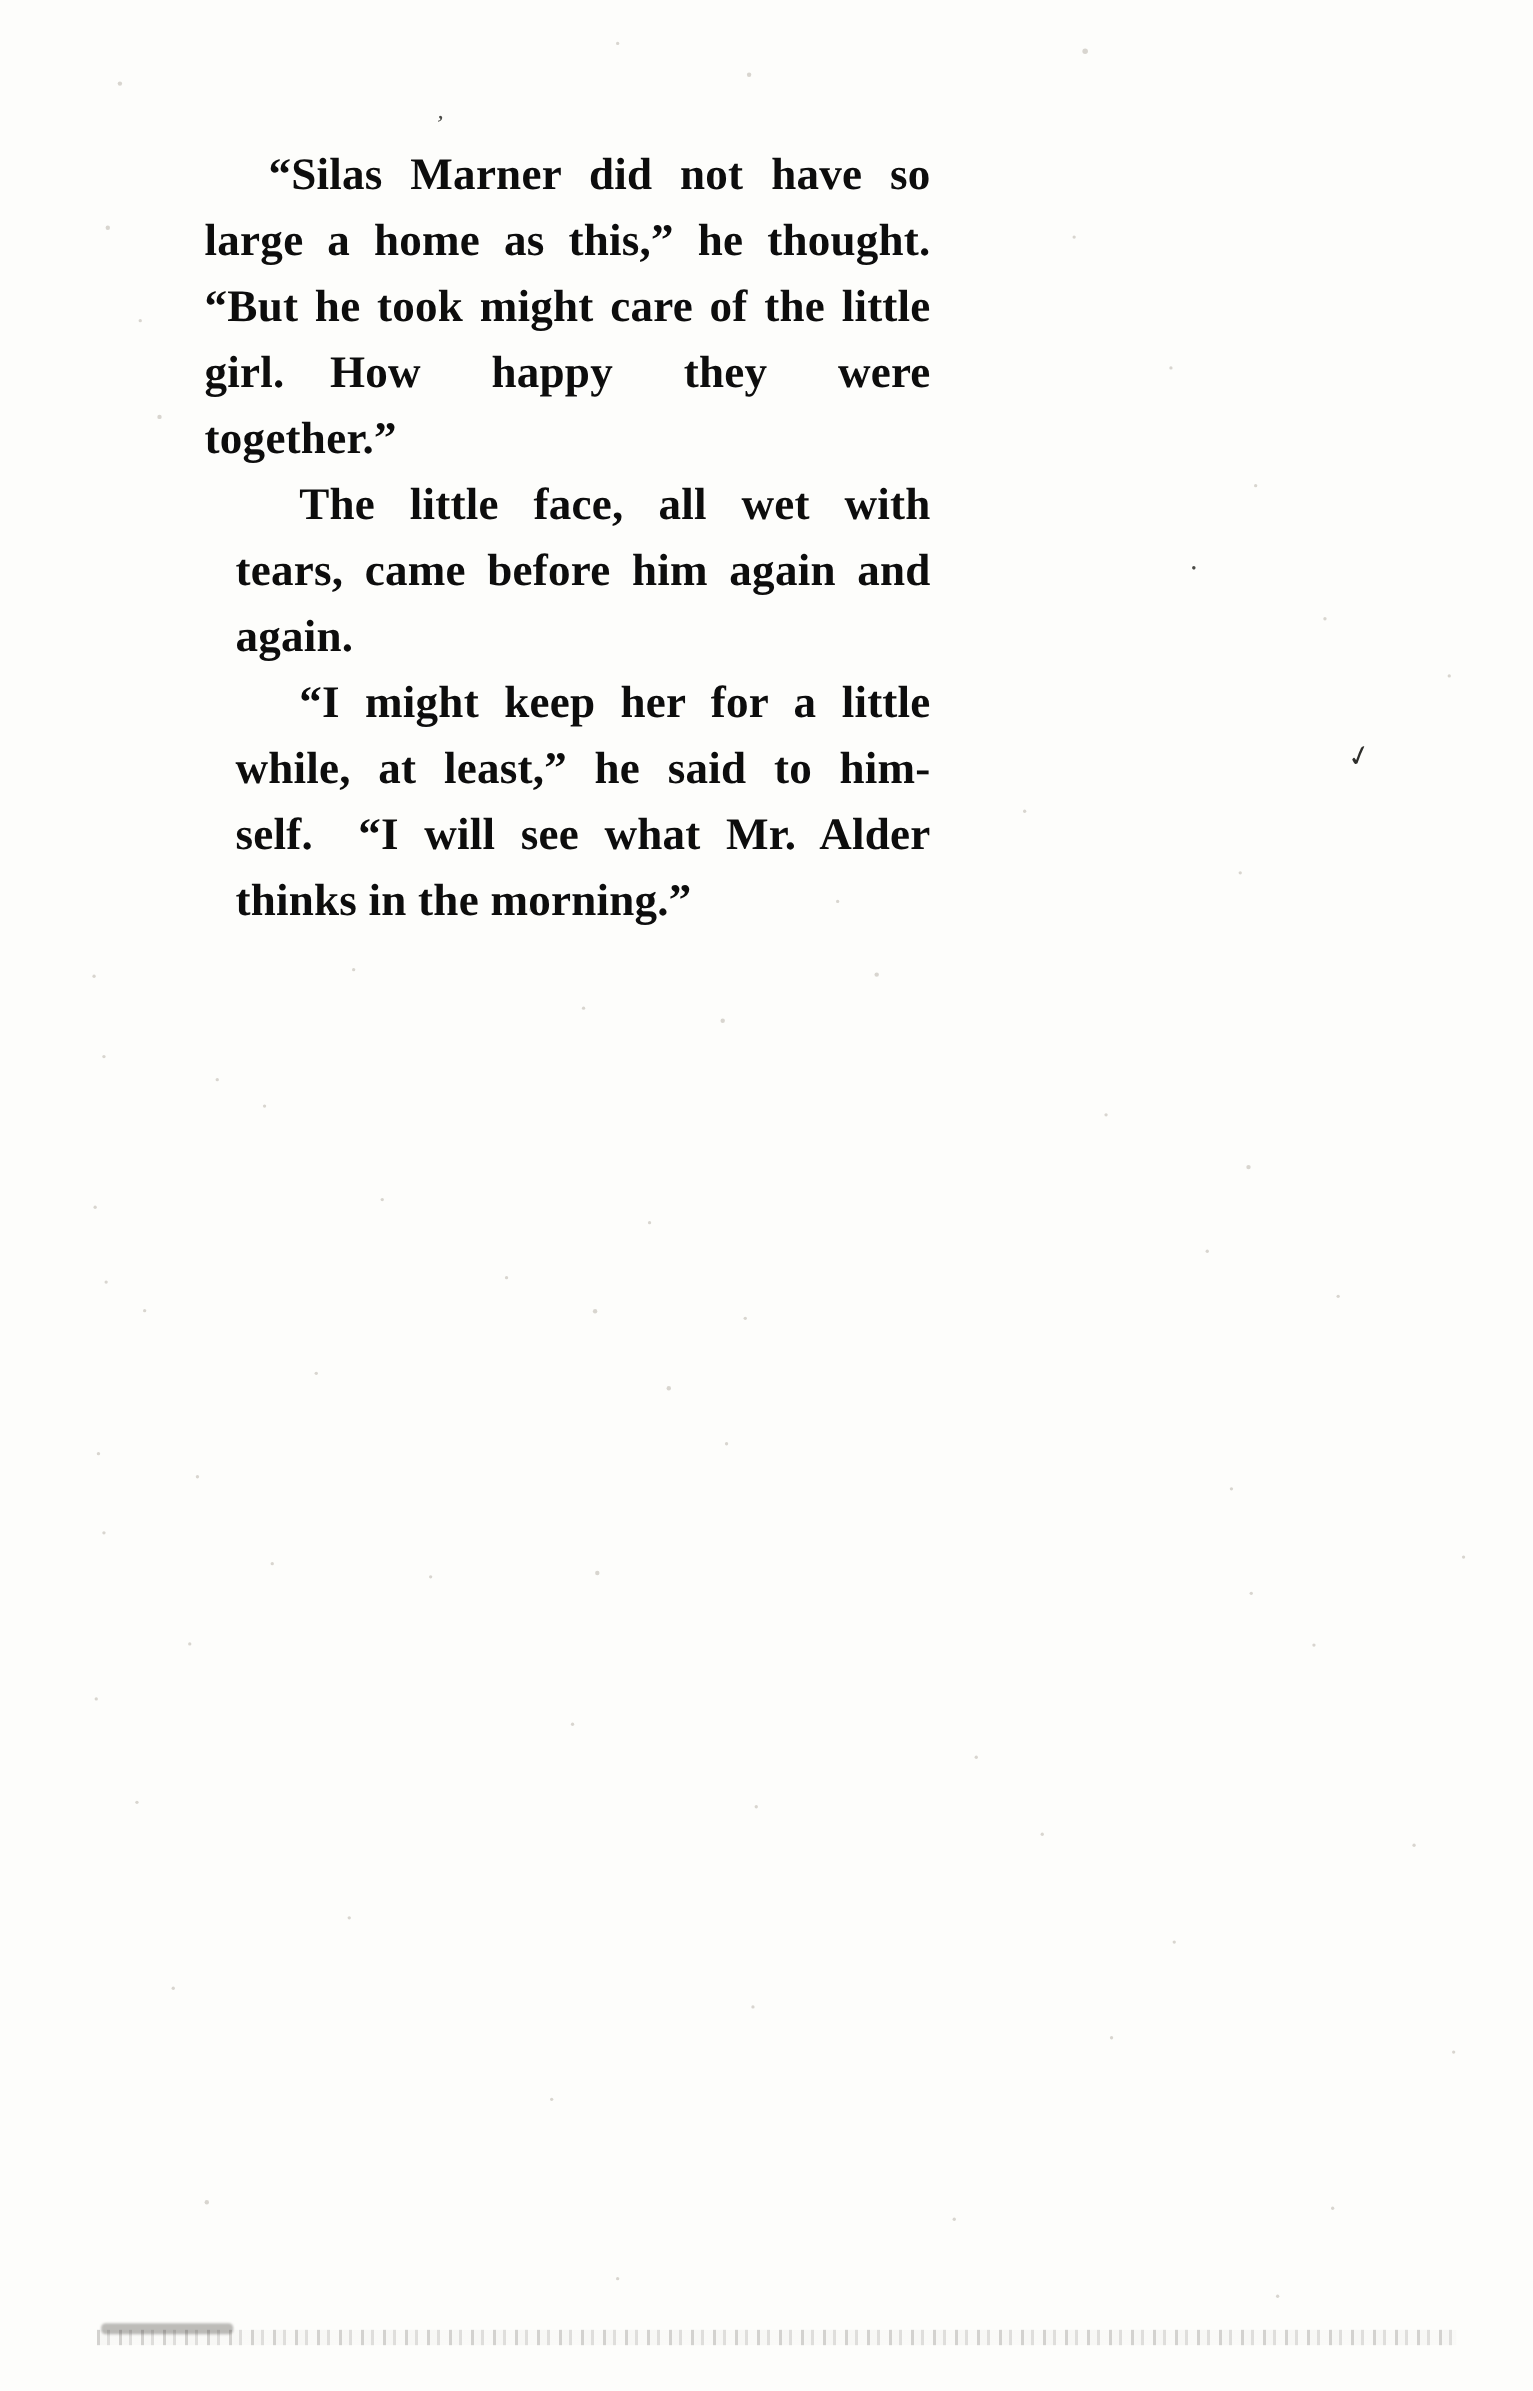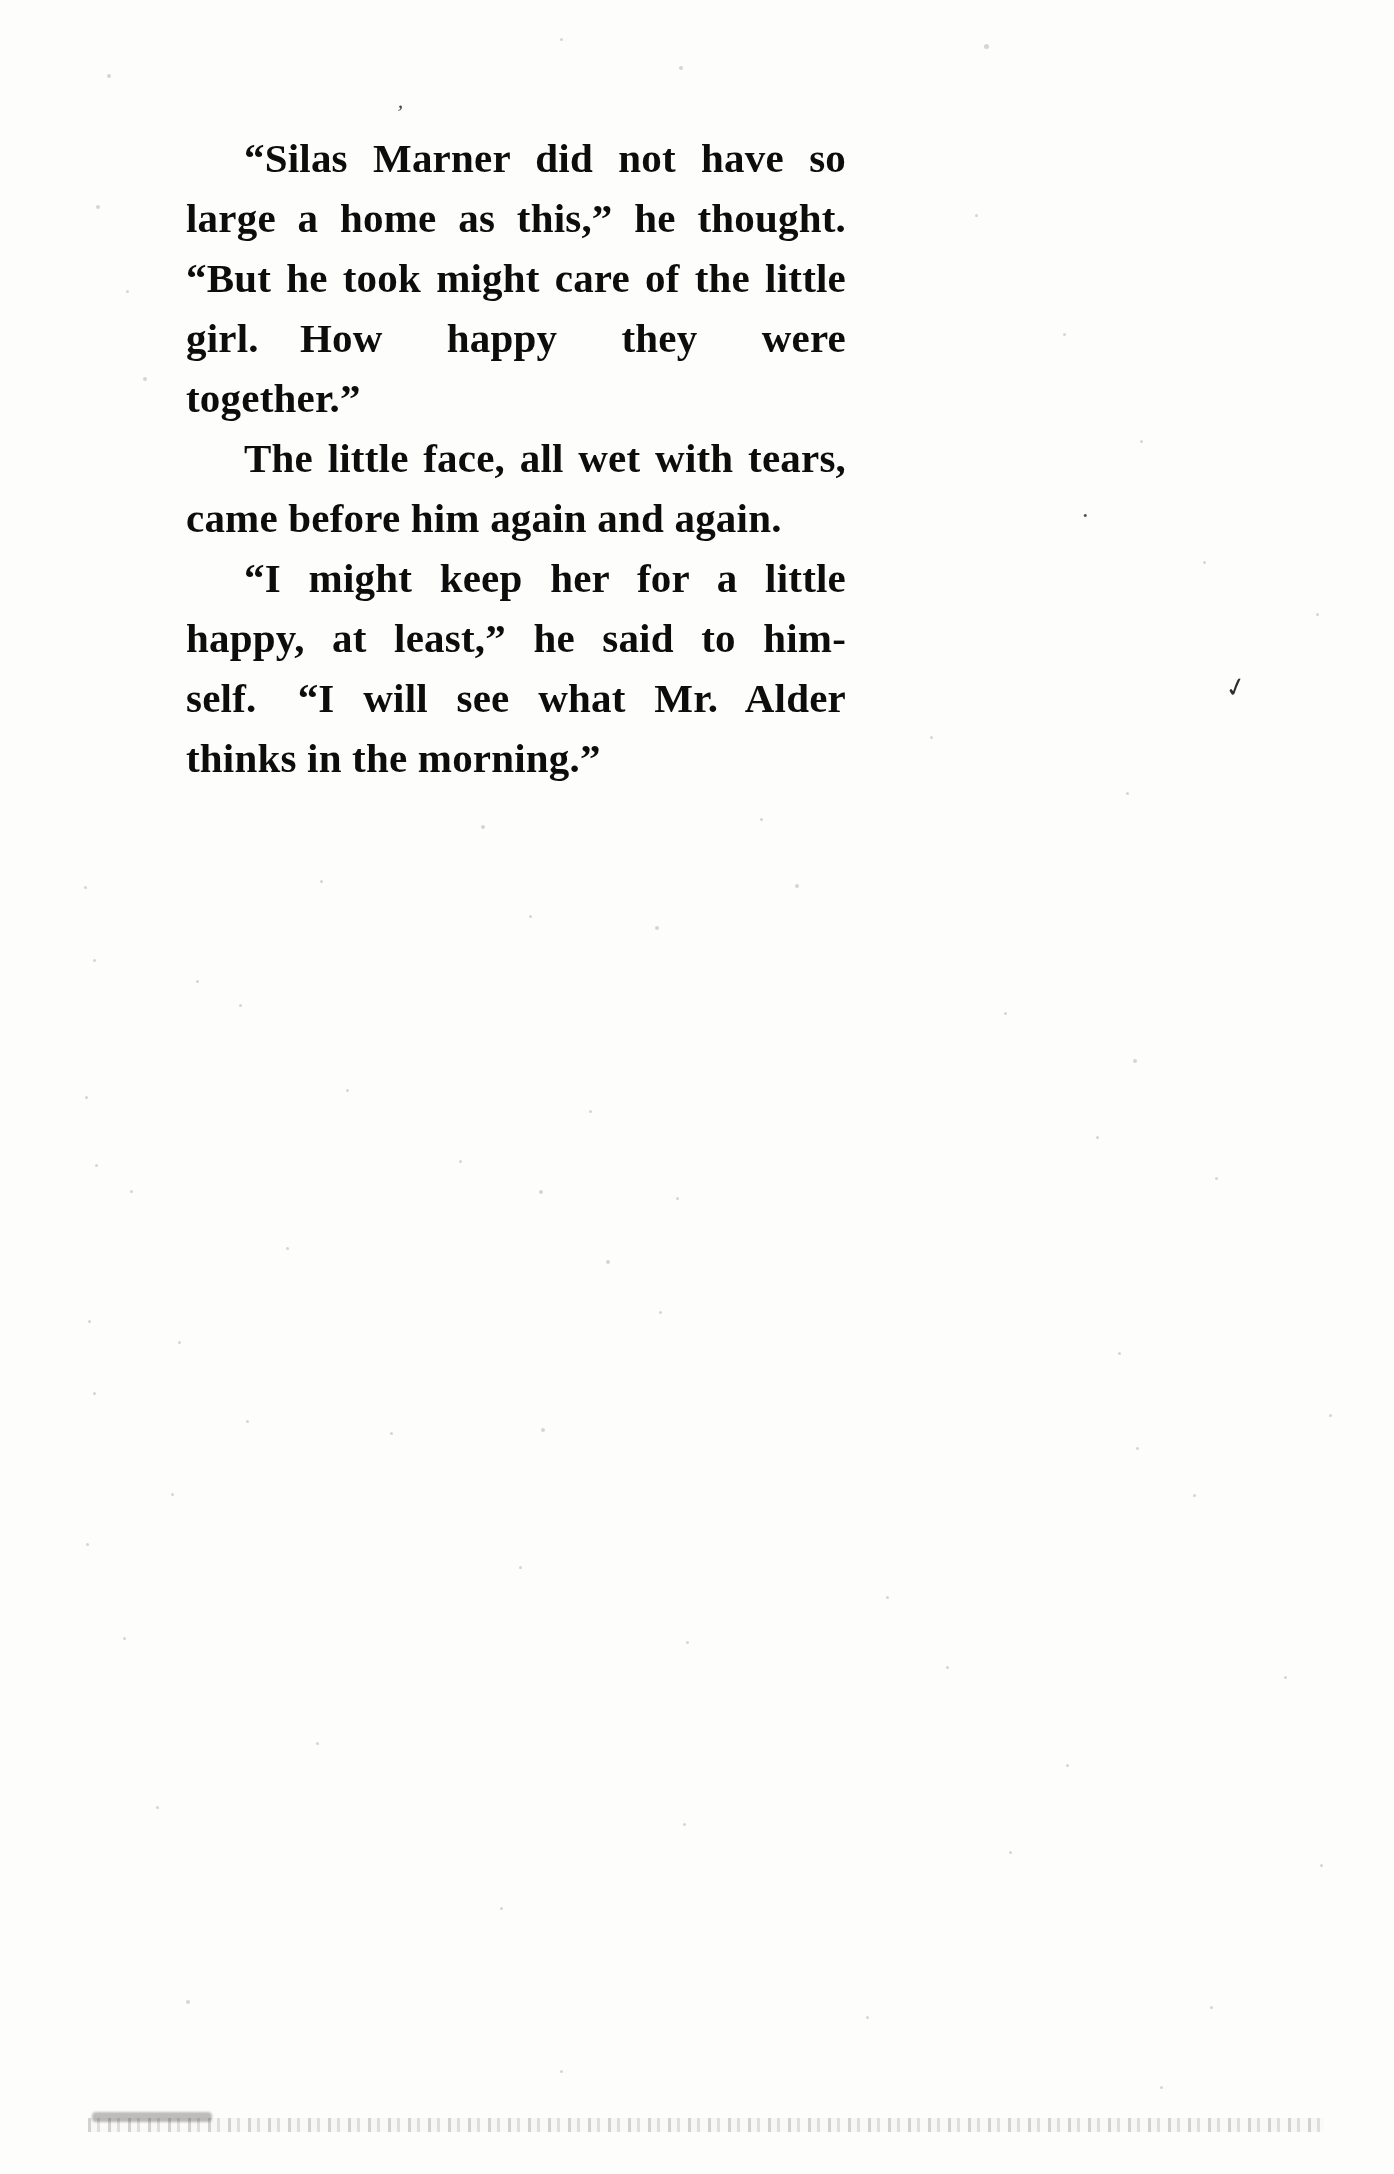--- a/index.html
+++ b/index.html
@@ -40,21 +40,21 @@
     margin: 0 0 0 0;
     text-indent: 58px;
     text-align: justify;
     color: #0d0d0d;
     font-size: 41px;
     line-height: 60px;
     letter-spacing: .2px;
     font-weight: 600;
     -webkit-font-smoothing: antialiased;
   }
-  .para + .para { margin-top: 0; }
+  .para + .para { margin-top: 0; margin-left: 28px; }
 
   
   .mark {
     position: absolute;
     color: #4a4a46;
     font-family: "Liberation Serif", serif;
   }
   .mark-top {
     left: 396px;
     top: 100px;
@@ -178,21 +178,21 @@
     <span style="left:186px;top:2000px;width:4px;height:4px;"></span>
     <span style="left:866px;top:2016px;width:3px;height:3px;"></span>
     <span style="left:1210px;top:2006px;width:3px;height:3px;"></span>
     <span style="left:560px;top:2070px;width:3px;height:3px;"></span>
     <span style="left:1160px;top:2086px;width:3px;height:3px;"></span>
   </div>
 
   <div class="text-block">
     <p class="para">“Silas Marner did not have so large a home as this,” he thought. “But he took might care of the little girl. How happy they were together.”</p>
     <p class="para">The little face, all wet with tears, came before him again and again.</p>
-    <p class="para">“I might keep her for a little happy, at least,” he said to him-self. “I will see what Mr. Alder thinks in the morning.”</p>
+    <p class="para">“I might keep her for a little while, at least,” he said to him-self. “I will see what Mr. Alder thinks in the morning.”</p>
   </div>
 
   <div class="mark mark-top">’</div>
   <div class="mark mark-dot-right">.</div>
   <div class="mark mark-right">✓</div>
 
   <div class="bottom-smudge"></div>
   <div class="bottom-smudge-2"></div>
 
 </div>

